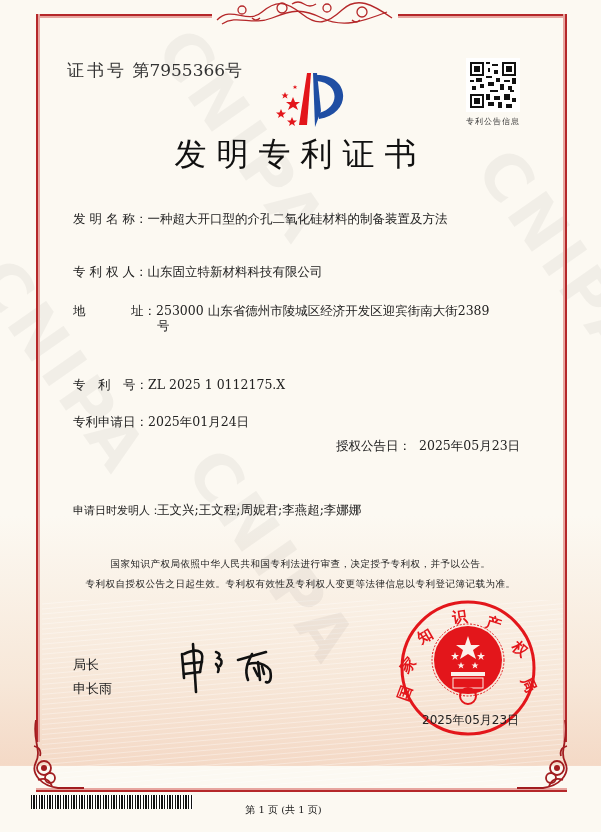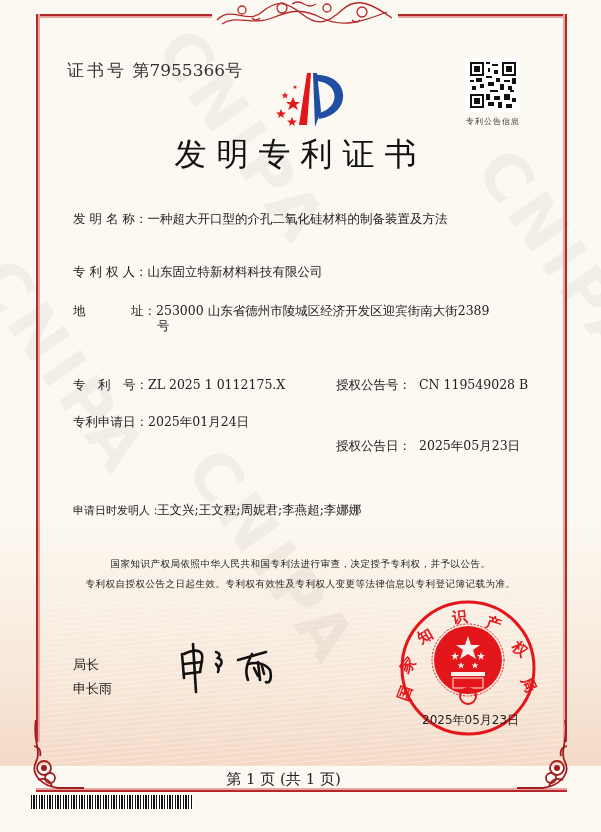--- a/index.html
+++ b/index.html
@@ -73,21 +73,21 @@
   }
   .director {
     position: absolute; left: 73px; font-family: Liberation Serif, serif; font-size: 13px; color: #222;
   }
   .signature { position: absolute; left: 178px; top: 640px; width: 135px; height: 60px; }
   .seal { position: absolute; left: 393px; top: 598px; width: 150px; height: 140px; }
   .seal-date {
     position: absolute; left: 422px; top: 712px; font-family: "DejaVu Sans", sans-serif; font-size: 12px; color: #222;
   }
   .page-footer {
-    position: absolute; left: 0; width: 567px; top: 770px; text-align: center; font-size: 15px; color: #222;
+    position: absolute; left: 0; width: 567px; top: 803px; text-align: center; font-size: 10px; color: #222;
   }
   .barcode {
     position: absolute; left: 31px; top: 795px; width: 162px; height: 14px;
     background: repeating-linear-gradient(90deg, #111 0px, #111 1px, #fff 1px, #fff 2px, #111 2px, #111 4px, #fff 4px, #fff 5px, #111 5px, #111 6px, #fff 6px, #fff 8px);
   }
 </style>
 </head>
 <body>
 
 <div class="page">
@@ -219,23 +219,20 @@
     <span class="label" style="width:58px;">地</span><span class="label">址：</span><span>253000 山东省德州市陵城区经济开发区迎宾街南大街2389</span>
   </div>
   <div class="field" style="left:157px; top:318px;">
     <span>号</span>
   </div>
 
 
   <div class="field" style="left:73px; top:377px;">
     <span class="label">专　利　号：</span><span>ZL 2025 1 0112175.X</span>
   </div>
-  <div class="field" style="left:336px; top:377px;">
-    <span class="label" style="margin-right:8px;">授权公告号：</span><span>CN 119549028 B</span>
-  </div>
 
   <div class="field" style="left:73px; top:414px;">
     <span class="label">专利申请日：</span><span>2025年01月24日</span>
   </div>
   <div class="field" style="left:336px; top:414px;">
     <span class="label" style="margin-right:8px;margin-top:24px;">授权公告日：</span><span>2025年05月23日</span>
   </div>
 
 
   <div class="field" style="left:73px; top:491px;margin-top:11px;">

